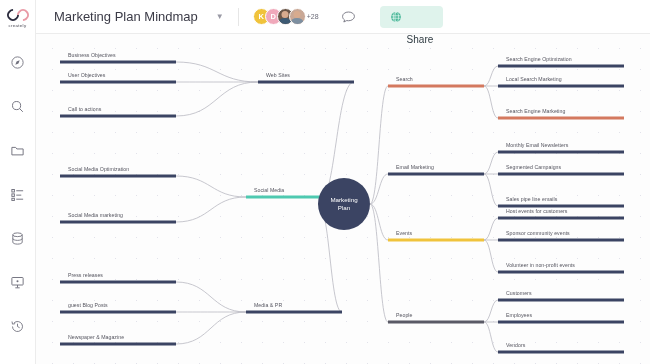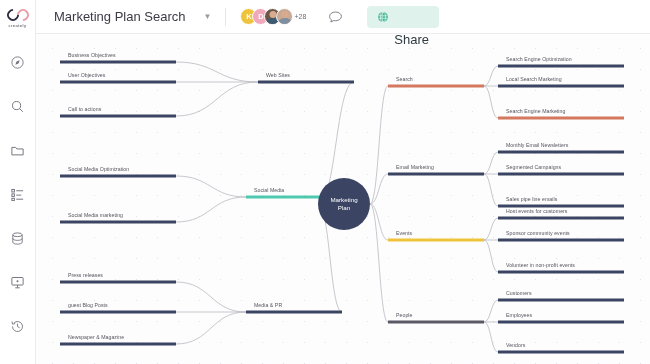--- a/index.html
+++ b/index.html
@@ -65,21 +65,21 @@
       width:7px; height:7px; border-radius:50%;
       transform:translateX(-50%); background:#d8ab8e; z-index:2; }
   #av-more { font-size: 7px; color:#6b6b78; margin-left: 1px; }
 
   #comment-btn { margin-left: 22px; cursor:pointer; display:flex; }
   #share-btn {
     margin-left: 24px; height: 22px; padding: 0 10px;
     background:#dff3ec; border-radius: 4px;
     display:flex; align-items:center; gap:5px; cursor:pointer;
   }
-  #share-label { font-size: 13px; color:#2f3b42;margin-top:46px; }
+  #share-label { font-size: 10px; color:#2f3b42;margin-top:46px; }
 
   
   #canvas {
     position:absolute; left:36px; top:34px;
     width:614px; height:330px; overflow:hidden;
     background-color:#fdfdfd;
     background-image: radial-gradient(#e2e2ea 0.9px, transparent 1px);
     background-size: 21px 21px;
     background-position: 6px 4px;
   }
@@ -156,21 +156,21 @@
         <svg width="15" height="15" viewBox="0 0 24 24" fill="none" stroke="#6f6f7c" stroke-width="1.4">
           <path d="M4 12a8 8 0 1 0 2.5-5.8"></path>
             <polyline points="3.2,4 4,8.2 8.2,7.4"></polyline>
           <polyline points="12,7.5 12,12 15.4,14"></polyline>
         </svg>
       </div>
     </div>
   </div>
 
   <div id="topbar">
-    <div id="doc-title">Marketing Plan Search</div>
+    <div id="doc-title">Marketing Plan Mindmap</div>
     <div id="title-caret">▼</div>
     <div id="tb-divider"></div>
 
     <div id="avatars">
       <div class="av k">K</div>
       <div class="av d">D</div>
       <div class="av p1"></div>
       <div class="av p2"></div>
       <div id="av-more">+28</div>
     </div>

